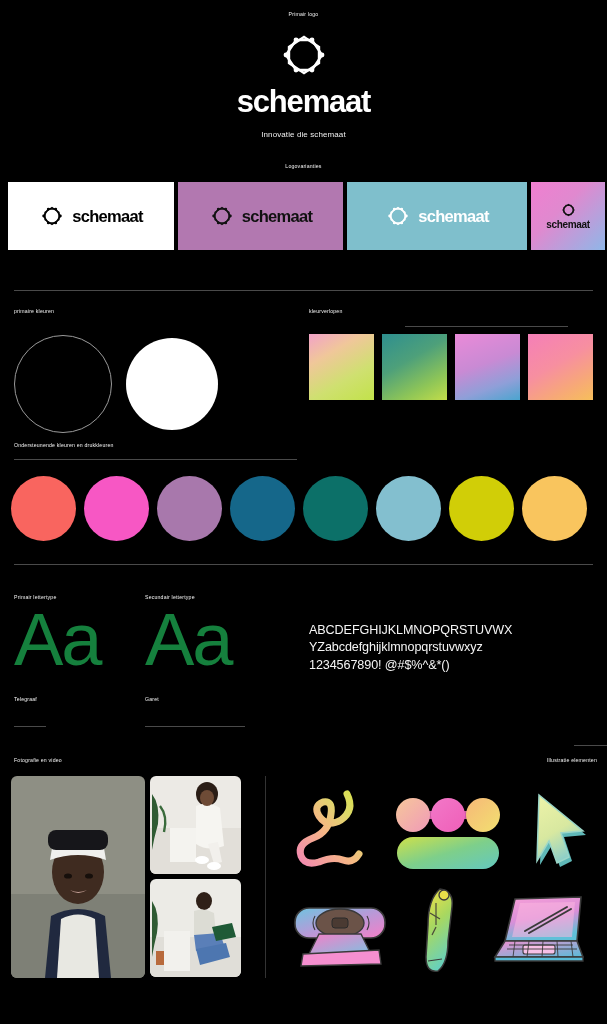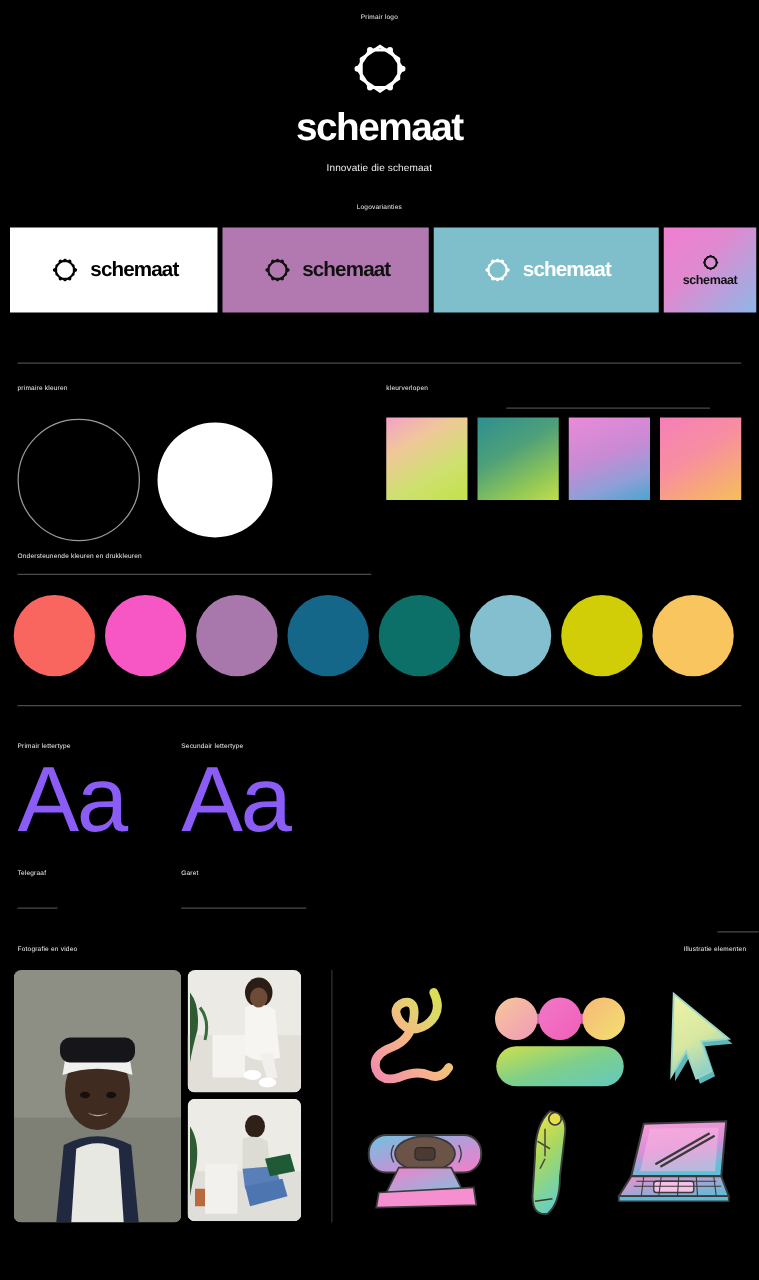--- a/index.html
+++ b/index.html
@@ -72,21 +72,21 @@
   .sec-support .divider { position: absolute; left: 14px; top: 25px; width: 283px; }
   .dot-row { position: absolute; left: 11px; top: 42px; display: flex; gap: 8px; }
   .dot { width: 65px; height: 65px; border-radius: 50%; }
 
   
   .sec-type { position: absolute; left: 0; top: 564px; width: 607px; height: 182px; }
   .sec-type > .divider.top { position: absolute; left: 14px; top: 0; width: 579px; }
   .type-col-a { position: absolute; left: 14px; top: 30px; width: 125px; }
   .type-col-b { position: absolute; left: 145px; top: 30px; width: 140px; }
   .type-col-c { position: absolute; left: 309px; top: 58px; width: 290px; }
-  .type-aa { font-size: 74px; font-weight: 400; line-height: 0.86; letter-spacing: -2px; color: #8b5cf6; margin-top: 8px; }
+  .type-aa { font-size: 74px; font-weight: 400; line-height: 0.86; letter-spacing: -2px; color: #15803d; margin-top: 8px; }
   .type-name { font-size: 5.2px; color: #f2f2f2; letter-spacing: 0.18px; margin-top: 24px; }
   .type-underline { height: 1px; background: #4a4a4a; margin-top: 24px; }
   .ua { width: 32px; }
   .ub { width: 100px; }
   .specimen { font-size: 12.6px; line-height: 1.38; letter-spacing: -0.1px; color: #f5f5f5; font-weight: 400; }
   .type-uline-c { position: absolute; left: 574px; top: 181px; width: 33px; height: 1px; background: #4a4a4a; }
 
   
   .sec-media { position: absolute; left: 0; top: 748px; width: 607px; height: 276px; }
   .sec-media .lbl-photo { position: absolute; left: 14px; top: 9px; }
@@ -247,20 +247,25 @@
       <div class="type-underline ua"></div>
     </div>
 
     <div class="type-col-b">
       <div class="label">Secundair lettertype</div>
       <div class="type-aa">Aa</div>
       <div class="type-name">Garet</div>
       <div class="type-underline ub"></div>
     </div>
 
+    <div class="type-col-c">
+      <div class="specimen">ABCDEFGHIJKLMNOPQRSTUVWX</div>
+      <div class="specimen">YZabcdefghijklmnopqrstuvwxyz</div>
+      <div class="specimen">1234567890! @#$%^&amp;*()</div>
+    </div>
     <div class="type-uline-c"></div>
   </div>
 
   <div class="sec-media">
     <div class="label lbl-photo">Fotografie en video</div>
     <div class="label lbl-illu">Illustratie elementen</div>
 
     <div class="photo-area">
       <div class="photo-big">
         <svg width="134" height="202" viewBox="0 0 134 202">

